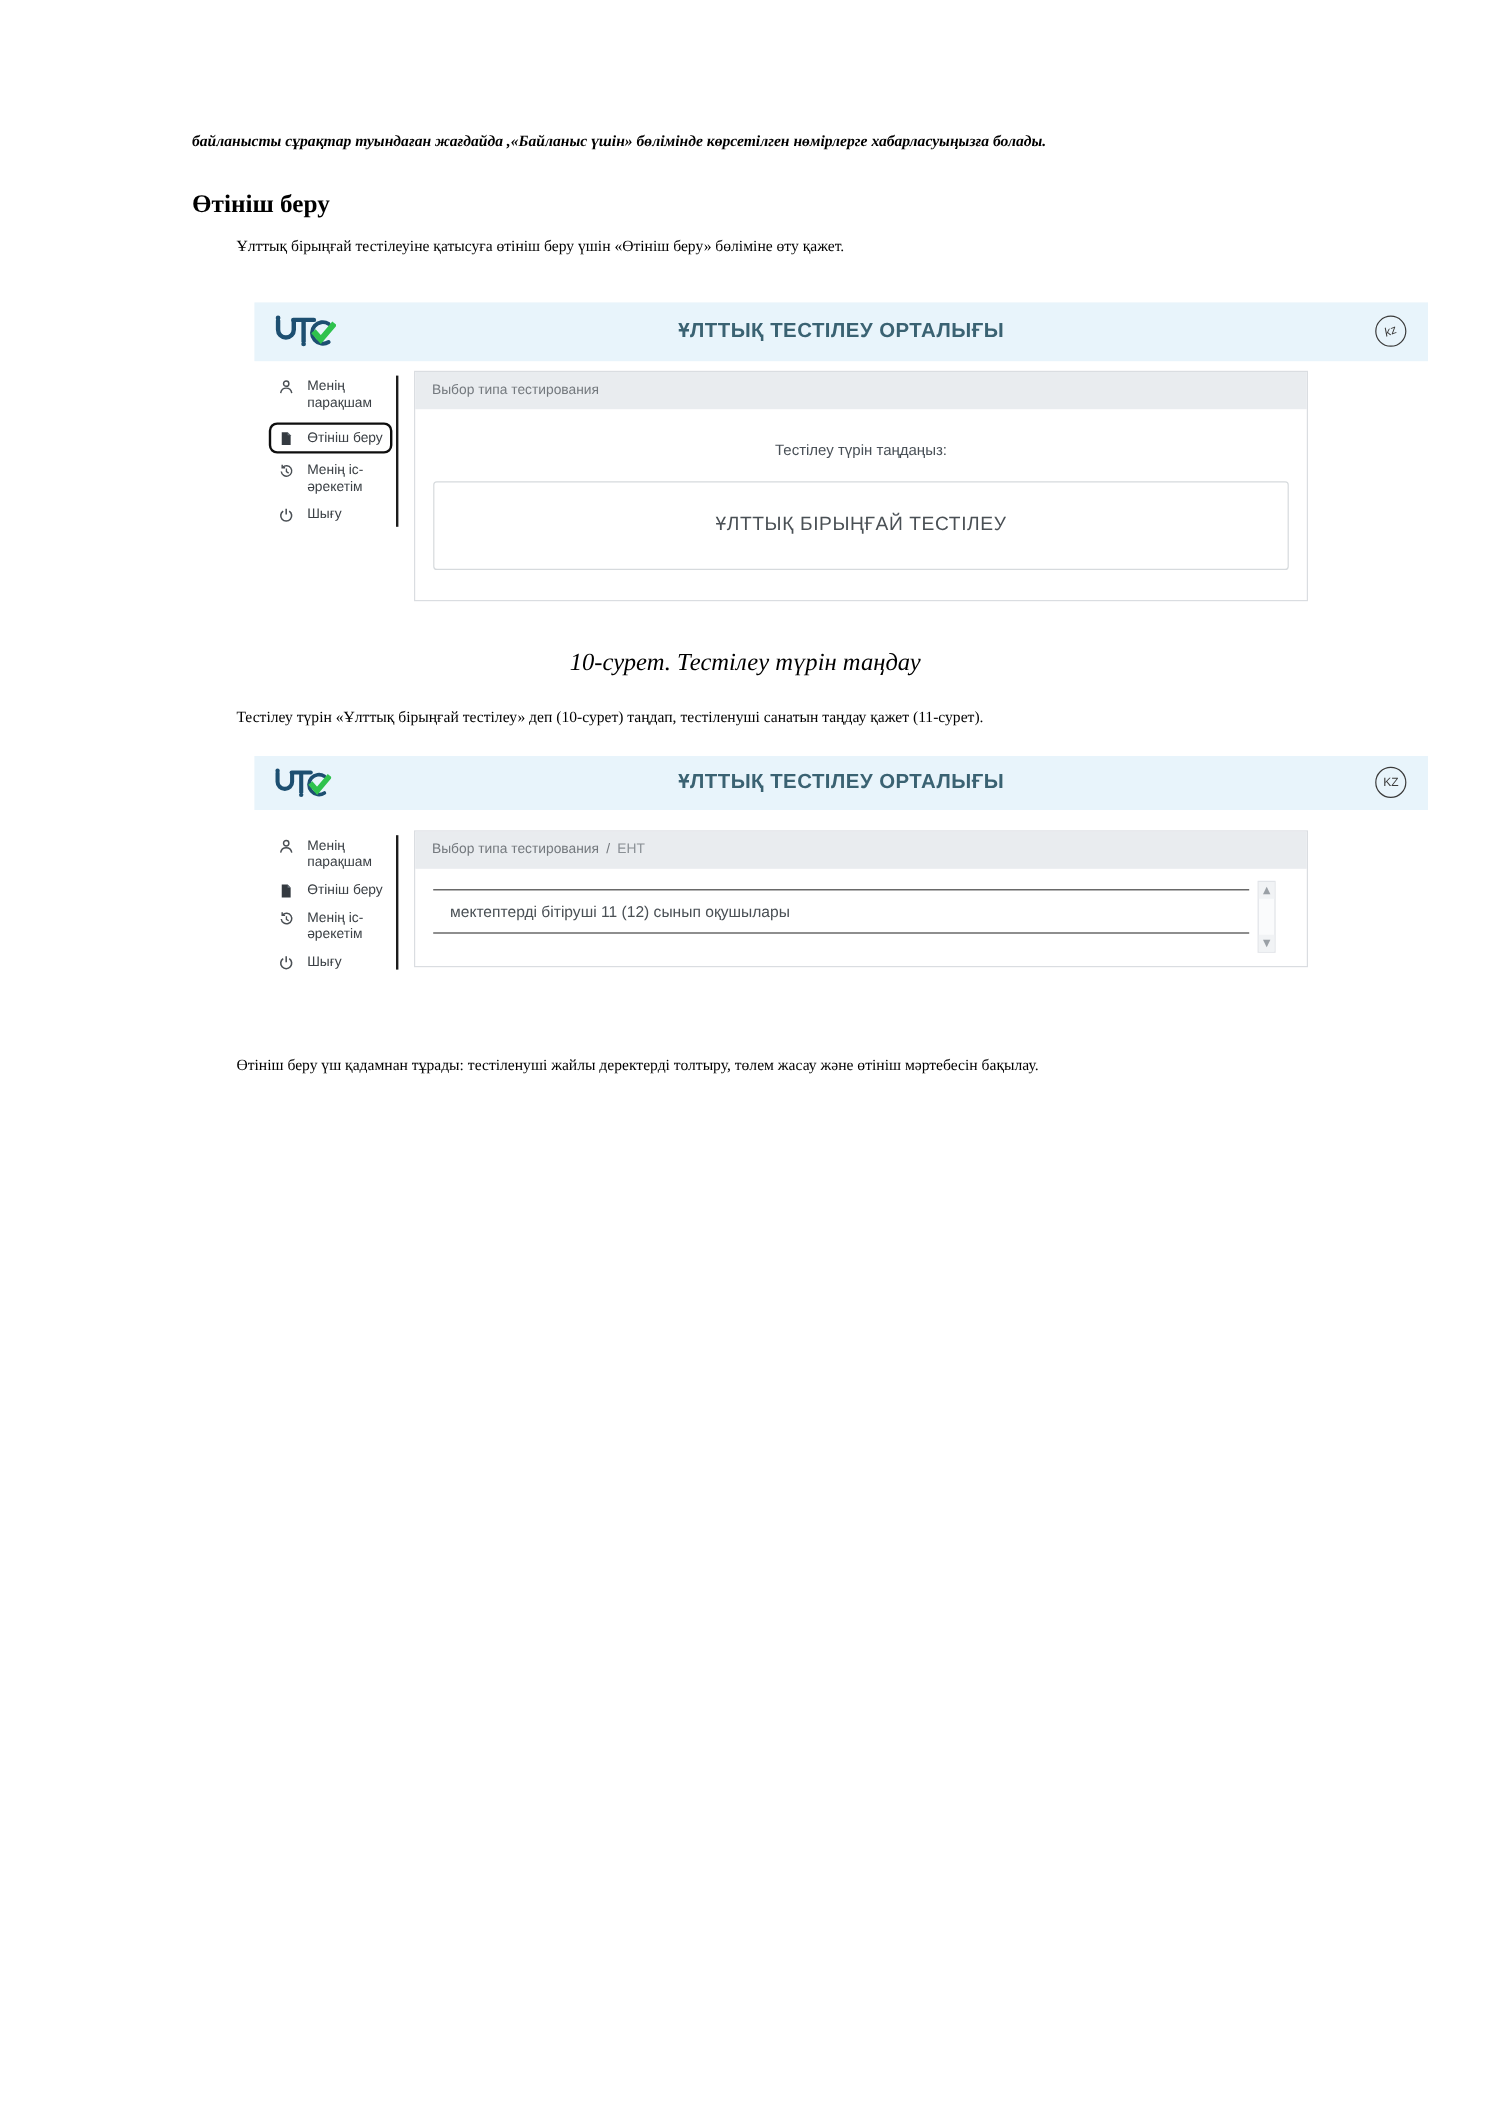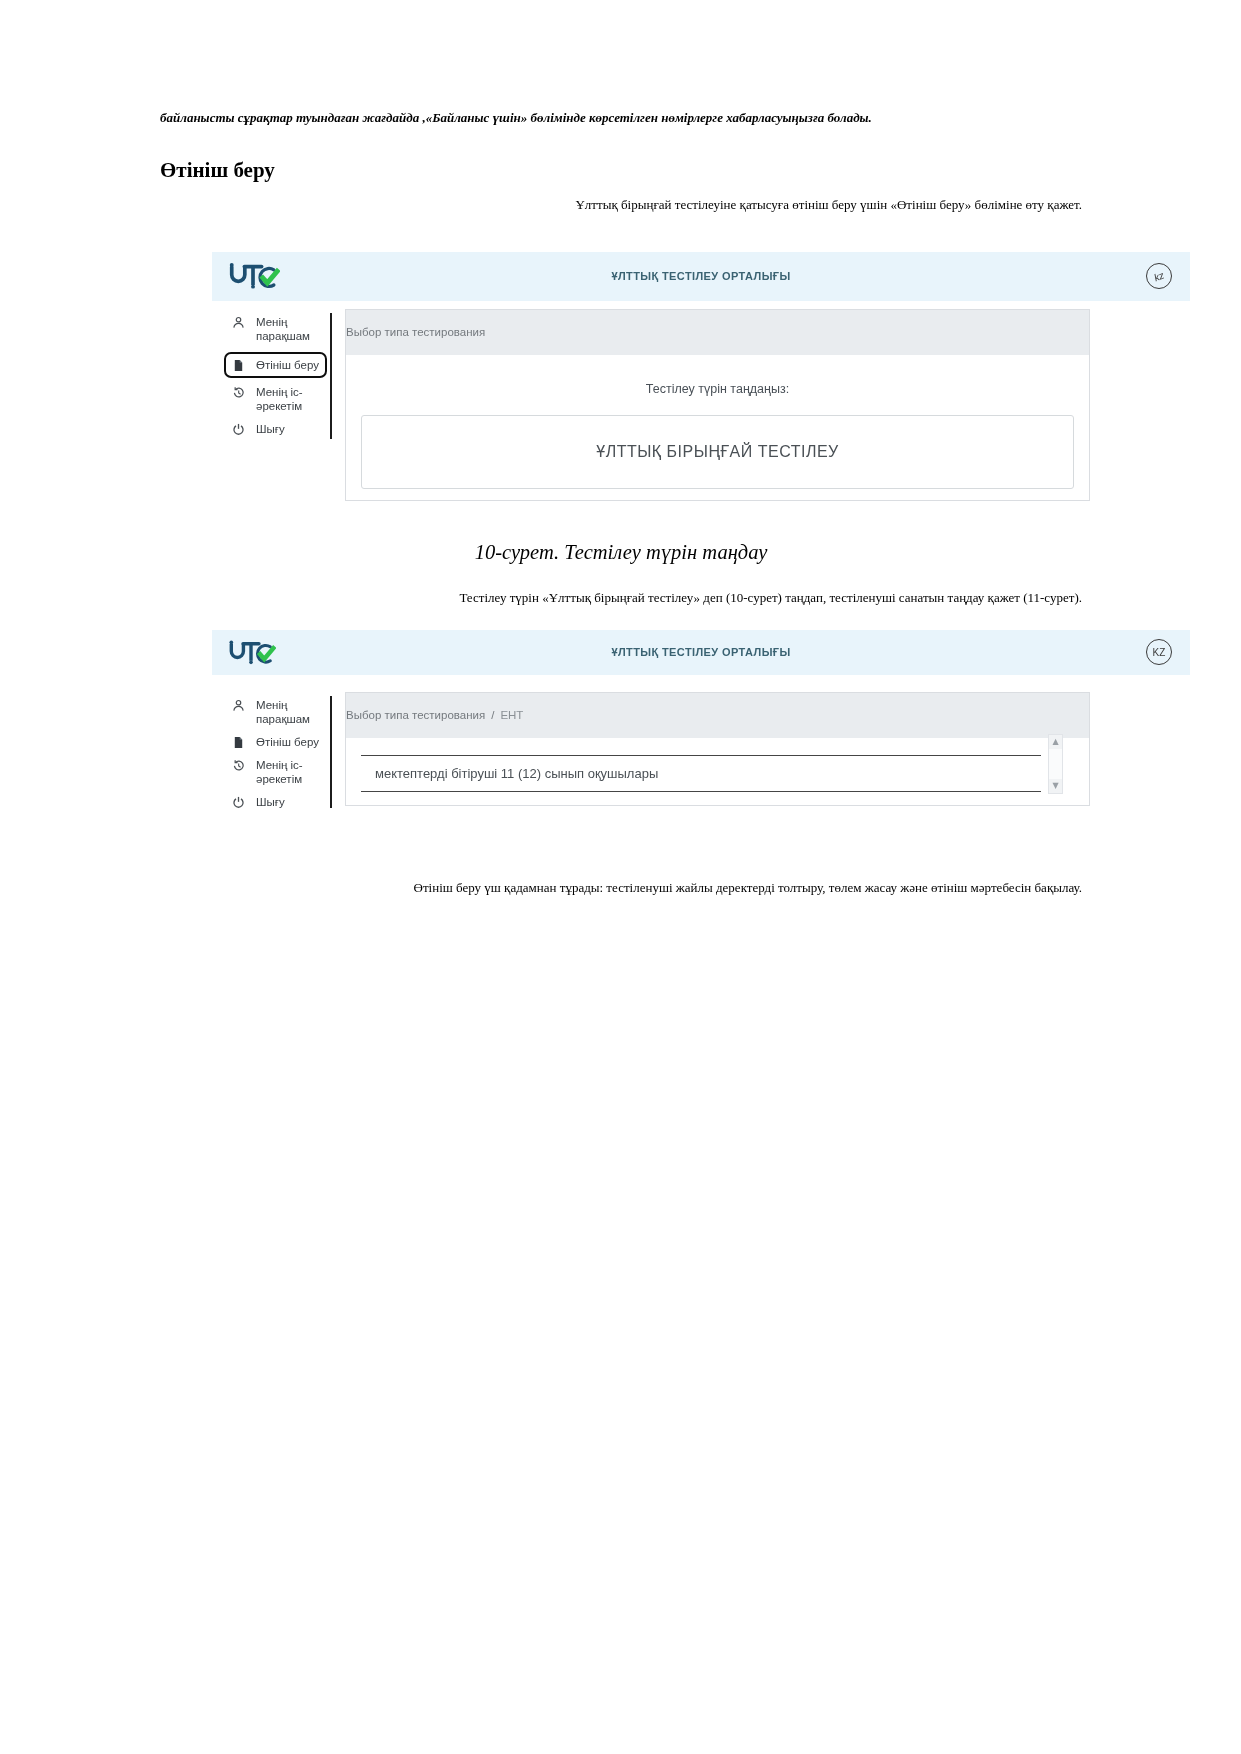--- a/index.html
+++ b/index.html
@@ -19,21 +19,21 @@
     width: 922px;
     font-size: 13px;
     line-height: 1.56;
   }
   .p-top { font-weight: bold; font-style: italic; }
   .heading {
     margin: 30px 0 0 160px;
     font-size: 21px;
     font-weight: bold;
   }
-  .indent { text-indent: 37px; text-align: right; }
+  .indent { text-indent: 37px; }
   .mt-p1 { margin-top: 12px; }
   .mt-p2 { margin-top: 24px; }
   .mt-p3 { margin-top: 60px; }
   .caption {
     margin-left: 160px;
     width: 922px;
     text-align: center;
     font-style: italic;
     font-size: 20.5px;
   }
@@ -54,21 +54,21 @@
     background: #e8f4fb;
     display: flex;
     align-items: center;
   }
   .h-1 { height: 49px; }
   .h-2 { height: 45px; }
   .shot-title {
     position: absolute; left: 0; right: 0;
     text-align: center;
     font-weight: bold;
-    font-size: 11px;
+    font-size: 17px;
     letter-spacing: .4px;
     color: #3a6272;
   }
   .logo { margin-left: 14px; z-index: 1; display: block; }
   .lang-badge {
     margin-left: auto; margin-right: 18px; z-index: 1;
     width: 26px; height: 26px;
     border: 1.5px solid #3a3a3a; border-radius: 50%;
     display: flex; align-items: center; justify-content: center;
     font-size: 10px; color: #3a3a3a; background: transparent;
@@ -111,22 +111,23 @@
     flex: 1;
     margin-left: 13px;
     margin-right: 100px;
     border: 1px solid #dadde1;
     background: #fff;
   }
   .panel-1 { height: 192px; }
   .panel-2 { height: 114px; position: relative; }
   .crumb {
     background: #e9ecef;
-    height: 45px;
+    height: 31px;
     display: flex; align-items: center; gap: 6px;
+    padding-left: 14px;
     font-size: 11.5px;
     color: #74797e;
   }
   .crumb .current { color: #8a9095; }
   .prompt {
     margin-top: 27px;
     text-align: center;
     font-size: 12.5px;
     color: #495057;
   }

